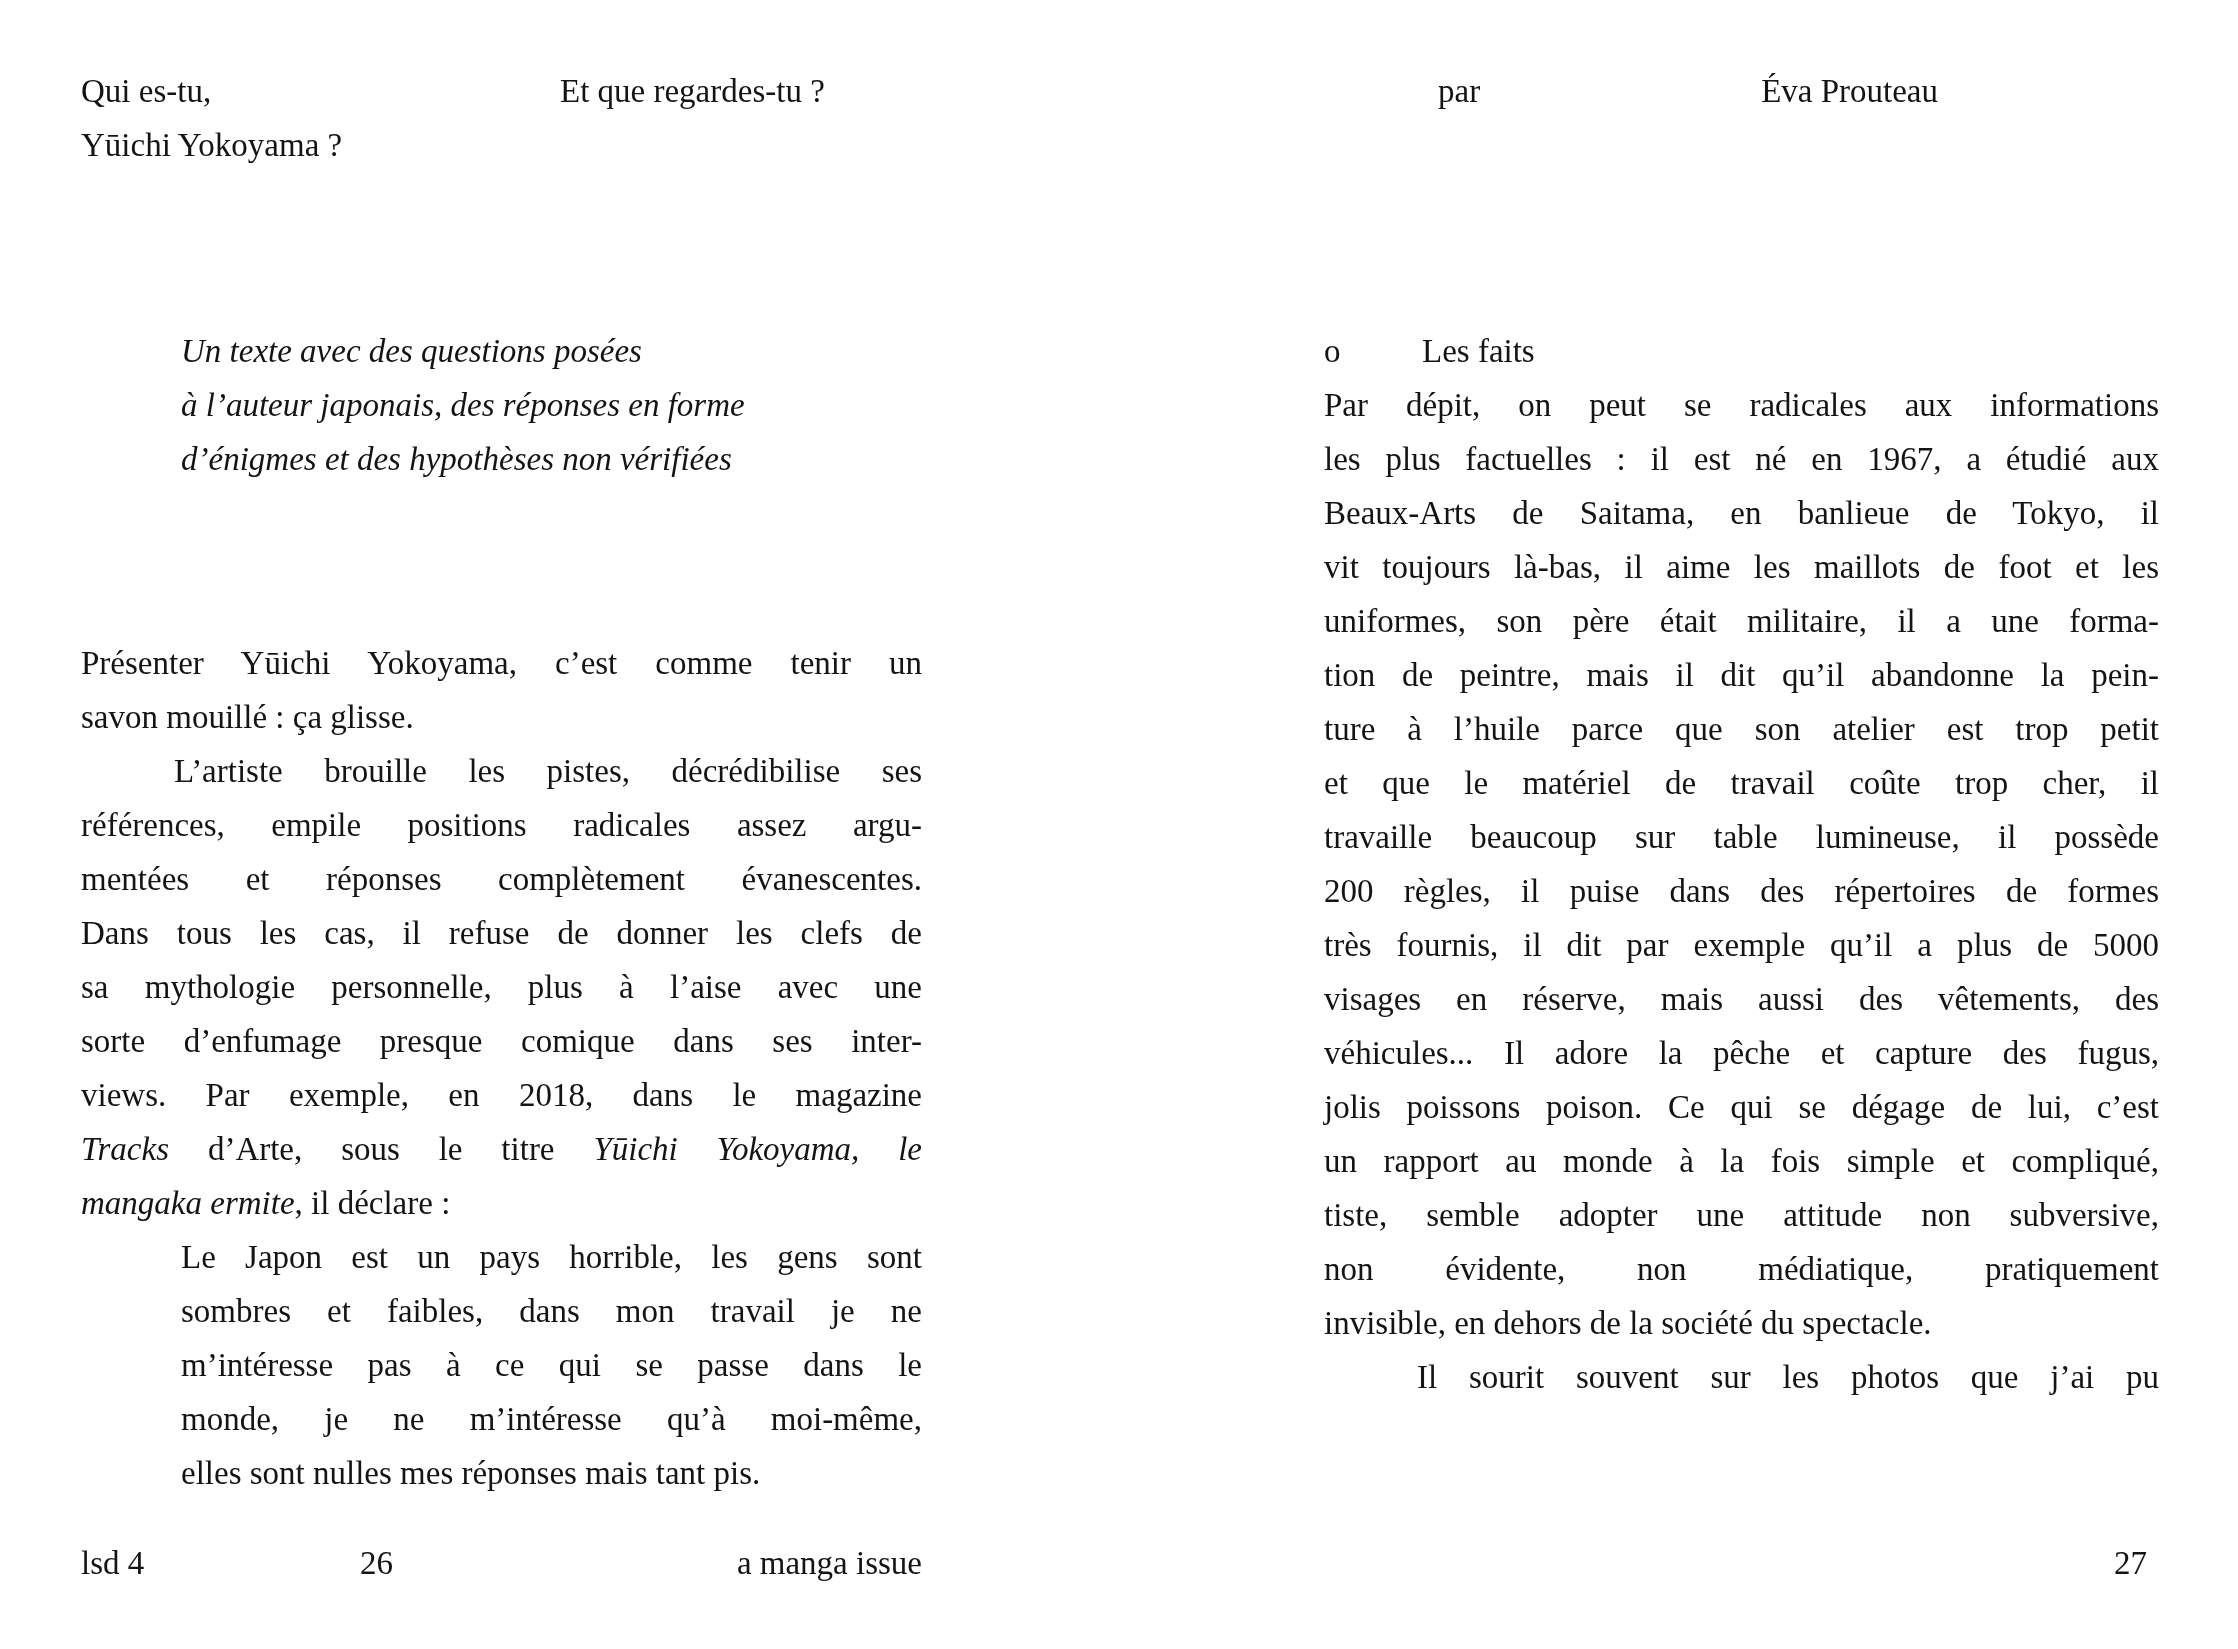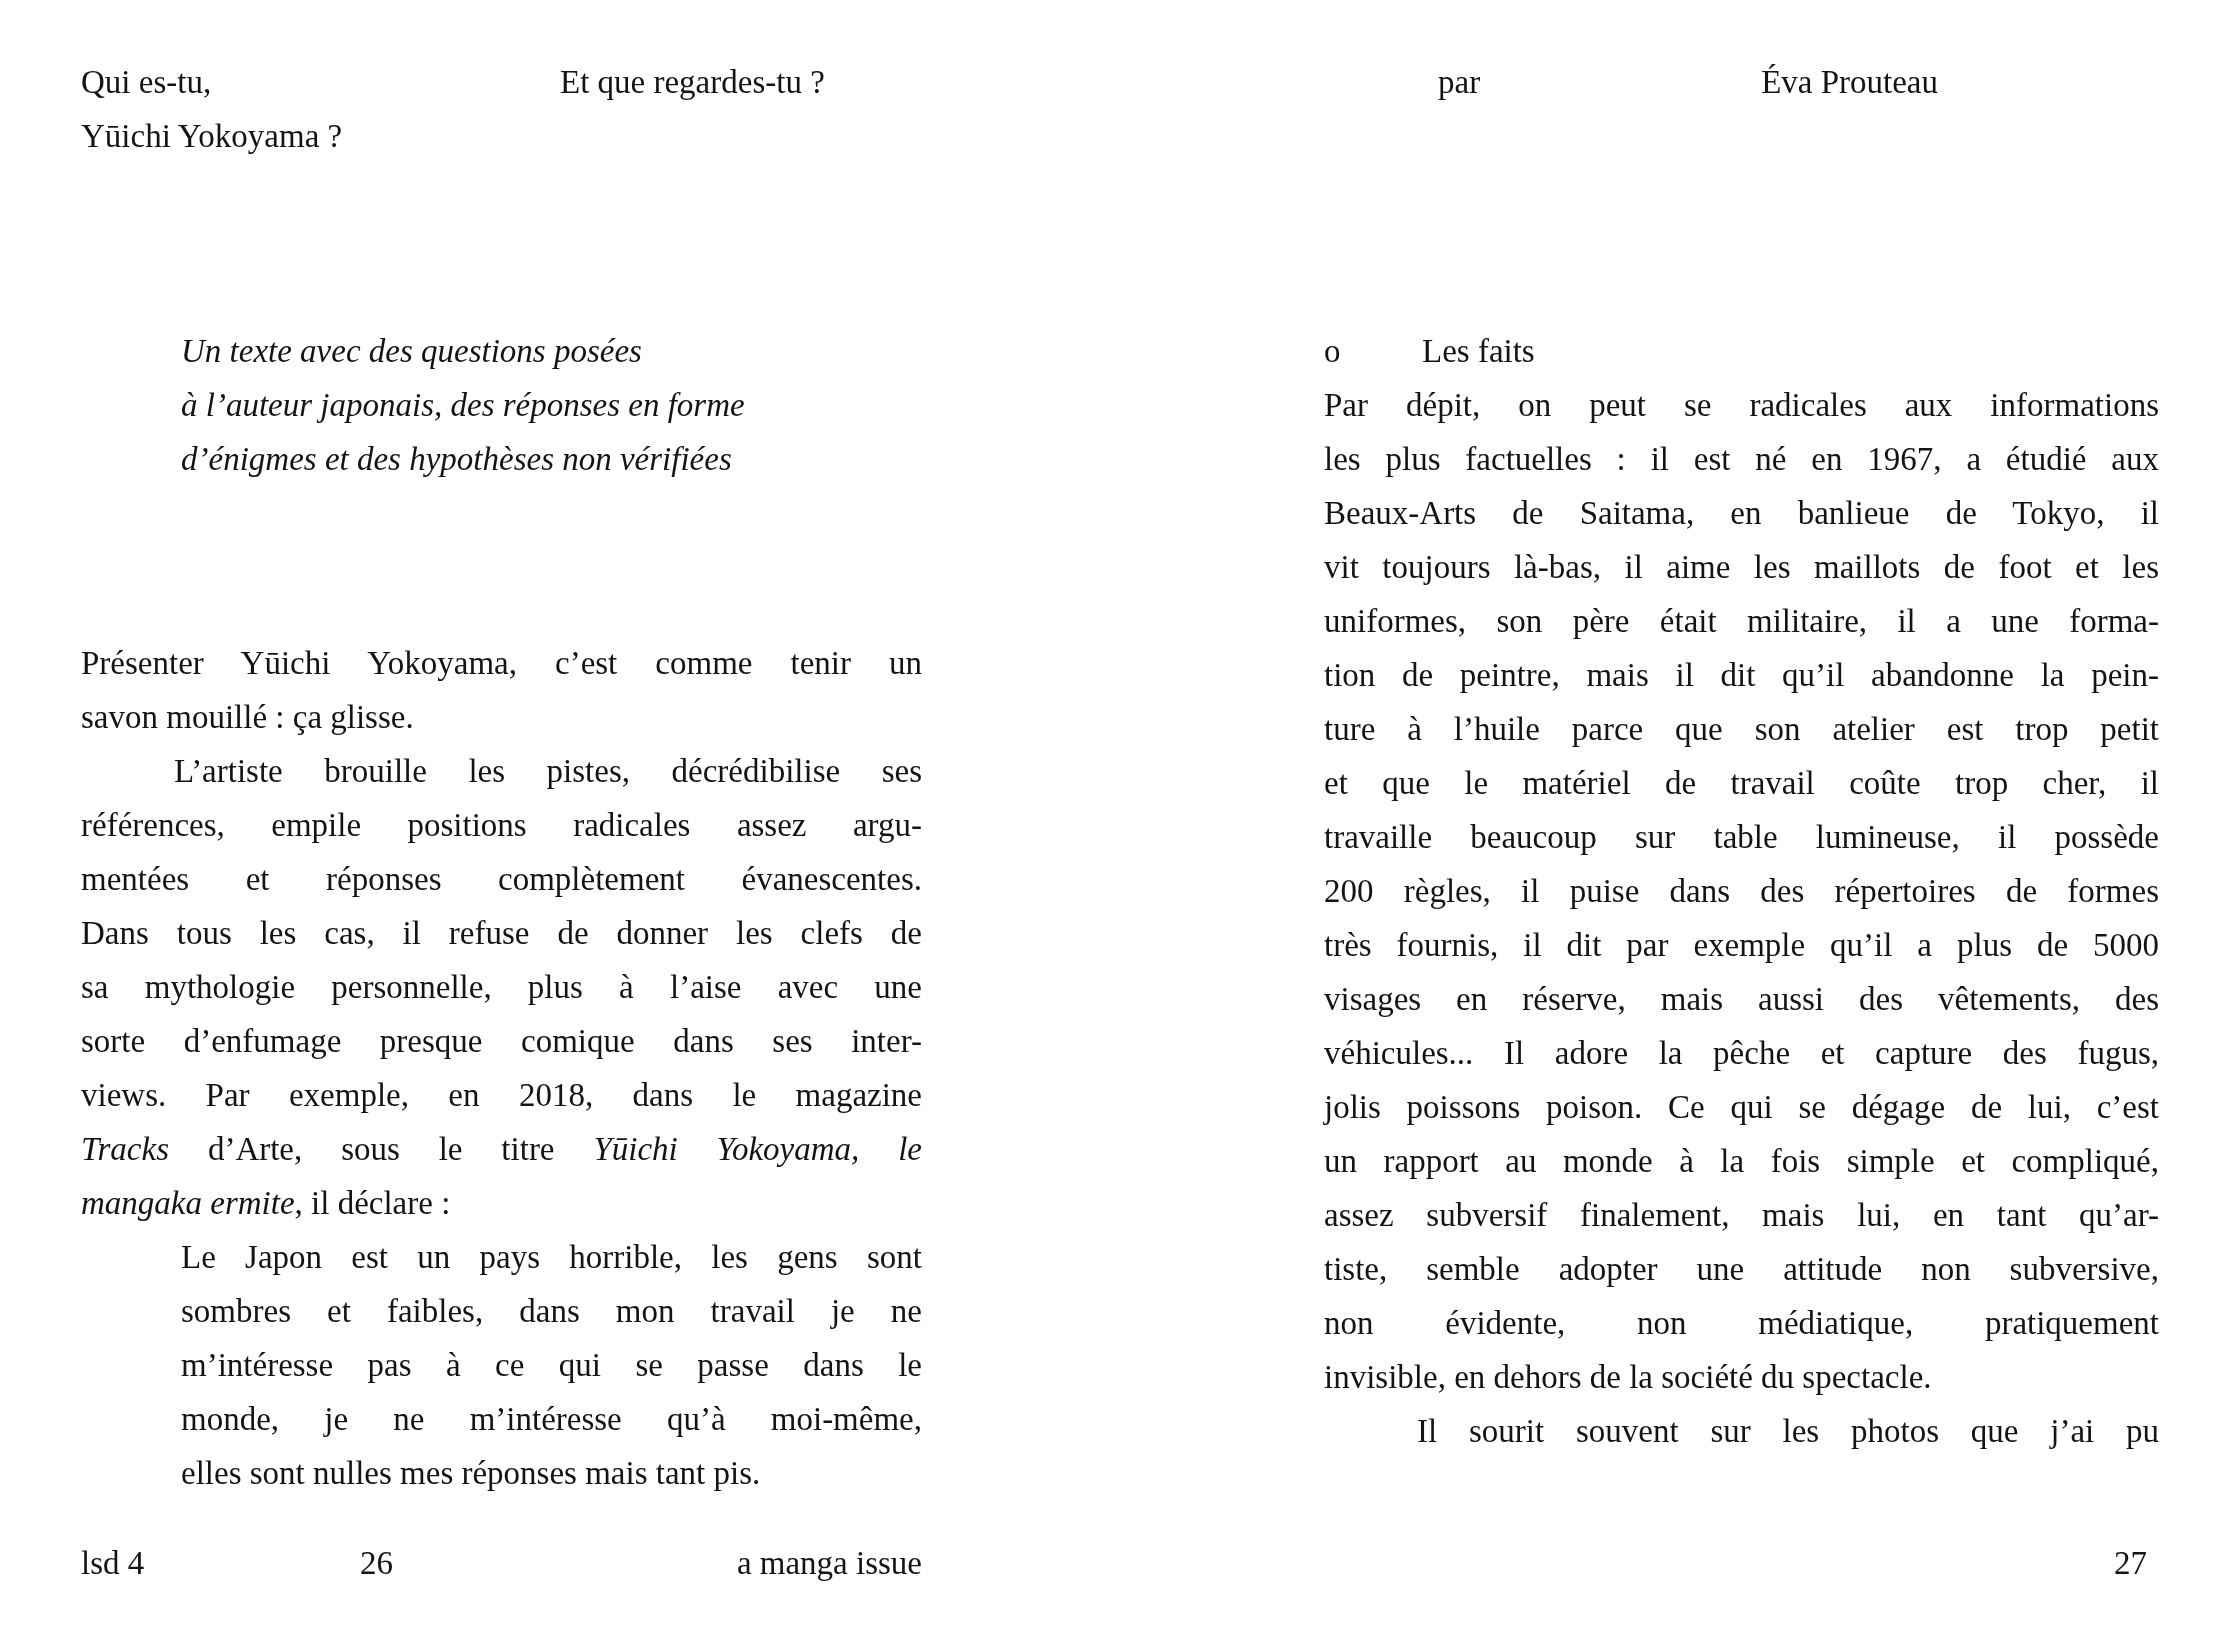--- a/index.html
+++ b/index.html
@@ -16,21 +16,21 @@
   .line { line-height: 54px; min-height: 54px; }
   
   .line.j { text-align: justify; text-align-last: justify; }
   
   .line.ind { text-indent: 93px; }
   .ragged .line { text-align: left; text-align-last: auto; }
   .italic { font-style: italic; }
   i { font-style: italic; }
 
   .header-span { position: absolute; top: 0; line-height: 54px; white-space: nowrap; }
-  #header { position: absolute; top: 55px; left: 0; width: 2016px; height: 114px; }
+  #header { position: absolute; top: 64px; left: 0; width: 2016px; height: 114px; }
   #hdr-question { left: 81px; }
   #hdr-question2 { left: 560px; }
   #hdr-par { left: 1438px; }
   #hdr-author { right: 78px; }
 
   #col-left {
     position: absolute;
     left: 81px;
     top: 324px;
     width: 841px;
@@ -116,21 +116,20 @@
         <div class="line j"><span>tion de peintre, mais il dit qu’il abandonne la pein-</span></div>
         <div class="line j"><span>ture à l’huile parce que son atelier est trop petit</span></div>
         <div class="line j"><span>et que le matériel de travail coûte trop cher, il</span></div>
         <div class="line j"><span>travaille beaucoup sur table lumineuse, il possède</span></div>
         <div class="line j"><span>200 règles, il puise dans des répertoires de formes</span></div>
         <div class="line j"><span>très fournis, il dit par exemple qu’il a plus de 5000</span></div>
         <div class="line j"><span>visages en réserve, mais aussi des vêtements, des</span></div>
         <div class="line j"><span>véhicules... Il adore la pêche et capture des fugus,</span></div>
         <div class="line j"><span>jolis poissons poison. Ce qui se dégage de lui, c’est</span></div>
         <div class="line j"><span>un rapport au monde à la fois simple et compliqué,</span></div>
-        <div class="line j"><span>assez subversif finalement, mais lui, en tant qu’ar-</span></div>
         <div class="line j"><span>tiste, semble adopter une attitude non subversive,</span></div>
         <div class="line j"><span>non évidente, non médiatique, pratiquement</span></div>
         <div class="line"><span>invisible, en dehors de la société du spectacle.</span></div>
       </div>
     <div>
         <div class="line j ind"><span>Il sourit souvent sur les photos que j’ai pu</span></div>
       </div>
   </div>
 
   <div id="footer">

